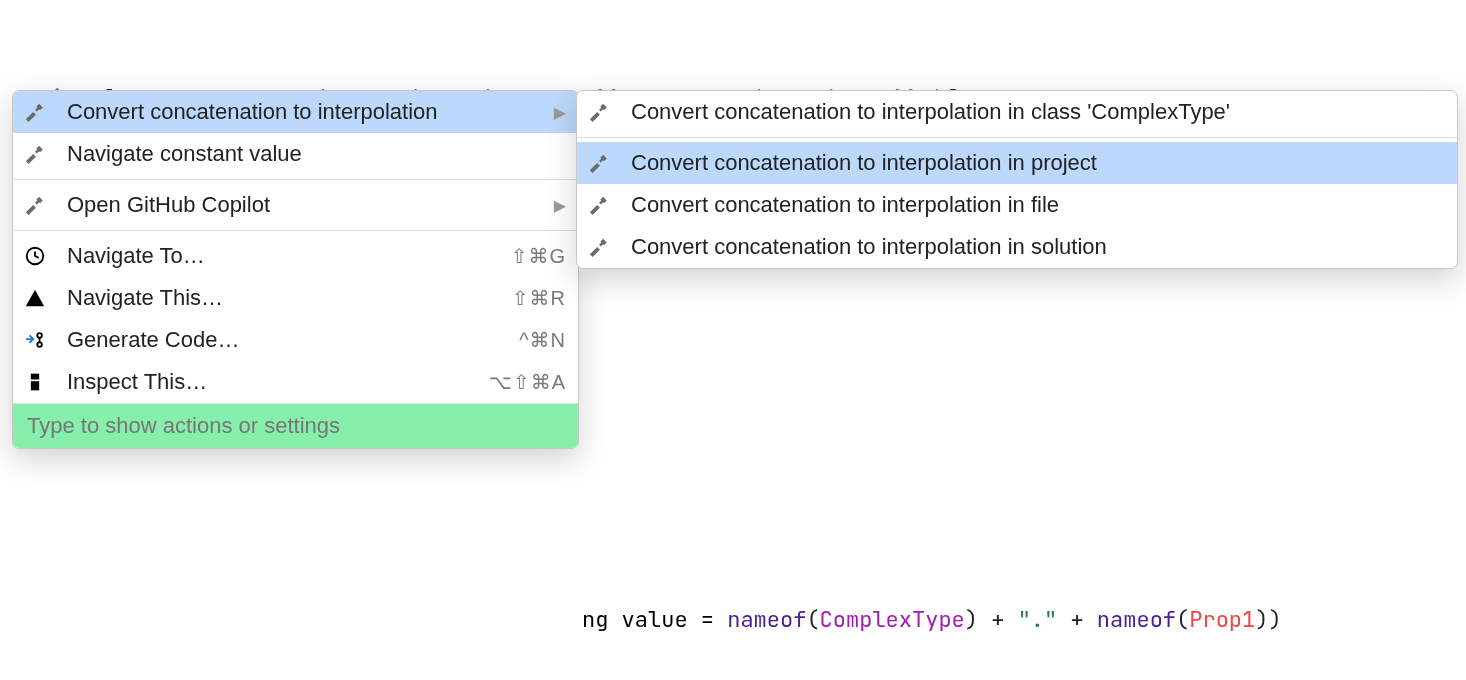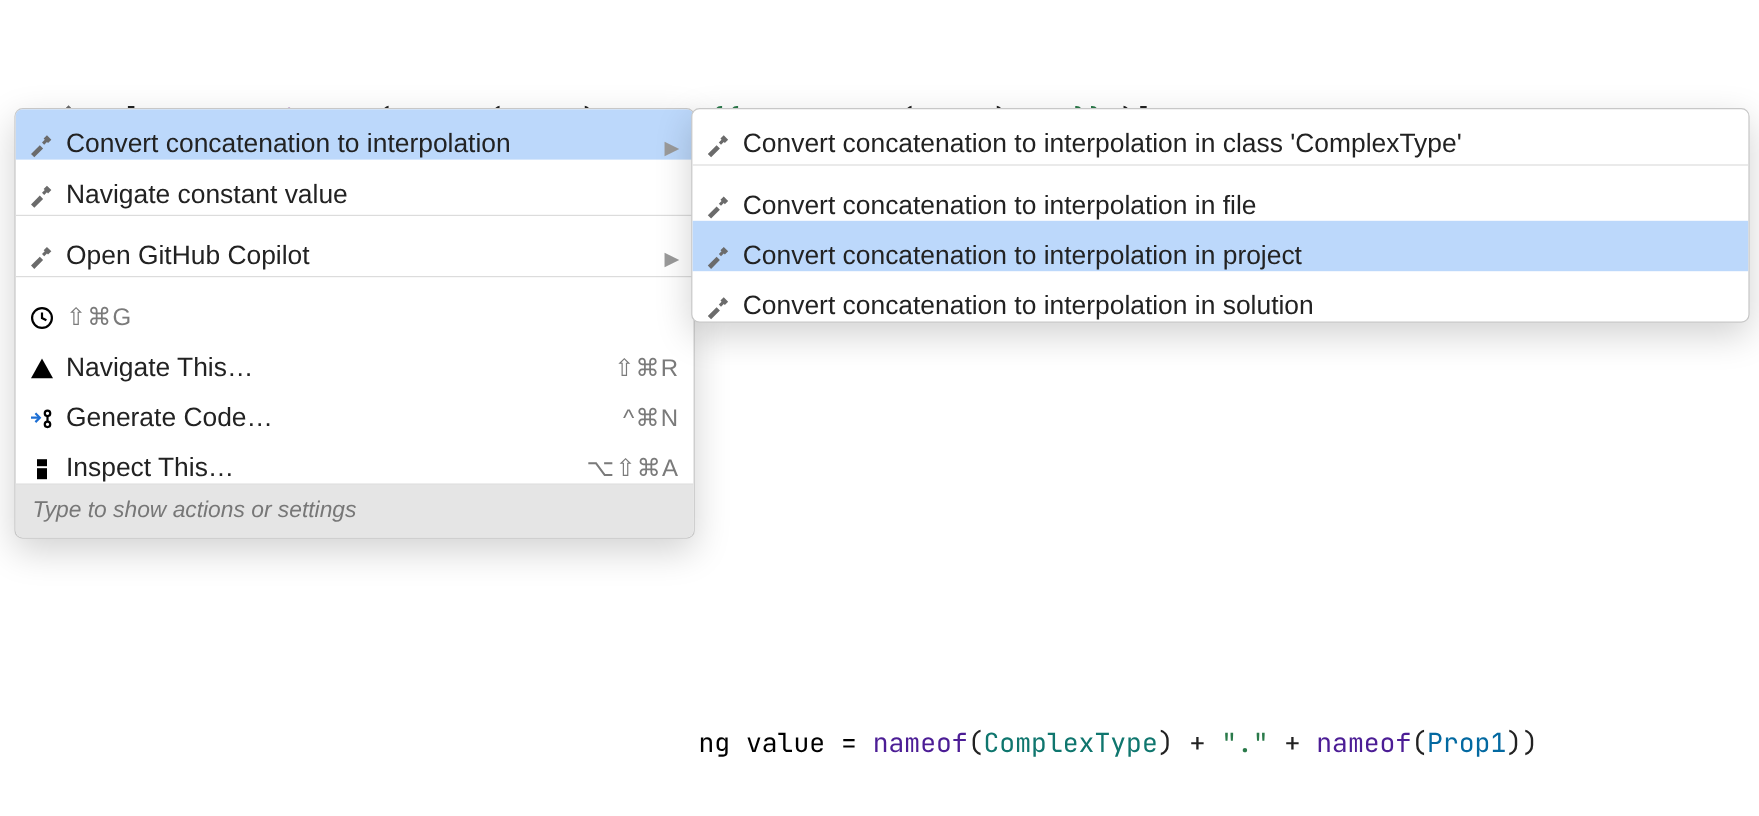--- a/index.html
+++ b/index.html
@@ -2,36 +2,36 @@
 <html><head>
 <meta charset="utf-8">
 <style>
   html,body{margin:0;padding:0;background:#fff;width:1466px;height:680px;overflow:hidden;font-family:-apple-system,BlinkMacSystemFont,"Segoe UI",sans-serif;}
   .viewport{position:relative;width:1466px;height:680px;}
   .code{position:absolute;left:0;top:0;white-space:pre;font-family:"JetBrains Mono",Menlo,Consolas,monospace;font-size:22px;line-height:40px;color:#000;}
   .code .line{display:flex;}
   .gutter{display:inline-block;width:65px;text-align:right;padding-right:37px;}
   .tok-attr{color:#8a54a2;}
   .tok-kw{color:#4c1d95;}
-  .tok-id{color:#0369a1;}
+  .tok-id{color:#ef4444;}
   .tok-str{color:#2a7a4a;}
-  .tok-type{color:#0f766e;}
+  .tok-type{color:#a21caf;}
   .tok-punc{color:#222;}
   .hammer-ico{display:inline-flex;width:24px;height:24px;align-items:center;justify-content:center;}
 
   .menu{position:absolute;background:#fff;border:1px solid #c7c7c7;border-radius:7px;box-shadow:0 10px 30px rgba(0,0,0,.18);font-size:22px;color:#222;overflow:hidden;}
   .menu-a{left:12px;top:90px;width:565px;}
   .menu-b{left:576px;top:90px;width:880px;}
-  .menu-item{display:flex;align-items:flex-end;height:42px;padding:0 12px 0 10px;gap:8px;cursor:default;}
+  .menu-item{display:flex;align-items:center;height:42px;padding:0 12px 0 10px;gap:20px;cursor:default;}
   .menu-item.sel{background:#bcd8fb;}
   .menu-sep{height:1px;background:#dcdcdc;margin:4px 0;}
   .menu-label{flex:1;white-space:nowrap;overflow:hidden;}
   .menu-short{color:#7a7a7a;font-size:20px;letter-spacing:1px;}
   .menu-arrow{color:#9a9a9a;font-size:16px;margin-left:6px;}
-  .menu-footer{background:#e5e5e5;color:#777;font-size:19px;height:44px;display:flex;align-items:center;padding:0 14px;border-top:1px solid #e0e0e0;font-style:italic;}
+  .menu-footer{background:#86efac;color:#777;font-size:22px;height:44px;display:flex;align-items:center;padding:0 14px;border-top:1px solid #e0e0e0;}
 
   .ico{display:inline-flex;width:24px;height:24px;align-items:center;justify-content:center;flex:0 0 24px;}
 </style>
 </head>
 <body>
 <div class="viewport">
 
   <div class="code">
     <div class="line">
       <span class="gutter"><span class="hammer-ico"><svg width="22" height="22" viewBox="0 0 24 24">
@@ -86,20 +86,21 @@
         <span class="menu-arrow">▶</span>
       </div>
       <div class="menu-sep"></div>
       <div class="menu-item">
         <span class="ico">
           <svg width="22" height="22" viewBox="0 0 24 24">
             <circle cx="12" cy="12" r="9" fill="none" stroke="#000" stroke-width="2"></circle>
             <path d="M12 7v5l4 2" stroke="#000" stroke-width="2" fill="none"></path>
           </svg>
         </span>
+        <span class="menu-label">Navigate To…</span>
         <span class="menu-short">⇧⌘G</span>
       </div>
       <div class="menu-item">
         <span class="ico">
           <svg width="22" height="22" viewBox="0 0 24 24">
             <path fill="#000" d="M12 3l10 18H2z"></path>
           </svg>
         </span>
         <span class="menu-label">Navigate This…</span>
         <span class="menu-short">⇧⌘R</span>
@@ -133,38 +134,38 @@
   <div class="menu menu-b" id="menuB">
       <div class="menu-item">
         <span class="ico">
           <svg width="22" height="22" viewBox="0 0 24 24">
             <path fill="#6b6b6b" d="M2 20l8-8 3 3-8 8-3-3zm14.5-17l4 4-3 3-1-1-2.5 2.5-2-2L14.5 7l-1-1 3-3z"></path>
           </svg>
         </span>
         <span class="menu-label">Convert concatenation to interpolation in class 'ComplexType'</span>
       </div>
       <div class="menu-sep"></div>
-      <div class="menu-item">
-        <span class="ico">
-          <svg width="22" height="22" viewBox="0 0 24 24">
-            <path fill="#6b6b6b" d="M2 20l8-8 3 3-8 8-3-3zm14.5-17l4 4-3 3-1-1-2.5 2.5-2-2L14.5 7l-1-1 3-3z"></path>
-          </svg>
-        </span>
-        <span class="menu-label">Convert concatenation to interpolation in file</span>
-      </div>
       <div class="menu-item sel">
         <span class="ico">
           <svg width="22" height="22" viewBox="0 0 24 24">
             <path fill="#6b6b6b" d="M2 20l8-8 3 3-8 8-3-3zm14.5-17l4 4-3 3-1-1-2.5 2.5-2-2L14.5 7l-1-1 3-3z"></path>
           </svg>
         </span>
         <span class="menu-label">Convert concatenation to interpolation in project</span>
       </div>
       <div class="menu-item">
         <span class="ico">
           <svg width="22" height="22" viewBox="0 0 24 24">
             <path fill="#6b6b6b" d="M2 20l8-8 3 3-8 8-3-3zm14.5-17l4 4-3 3-1-1-2.5 2.5-2-2L14.5 7l-1-1 3-3z"></path>
           </svg>
         </span>
+        <span class="menu-label">Convert concatenation to interpolation in file</span>
+      </div>
+      <div class="menu-item">
+        <span class="ico">
+          <svg width="22" height="22" viewBox="0 0 24 24">
+            <path fill="#6b6b6b" d="M2 20l8-8 3 3-8 8-3-3zm14.5-17l4 4-3 3-1-1-2.5 2.5-2-2L14.5 7l-1-1 3-3z"></path>
+          </svg>
+        </span>
         <span class="menu-label">Convert concatenation to interpolation in solution</span>
       </div>
     </div>
 </div>
 
 </body></html>

